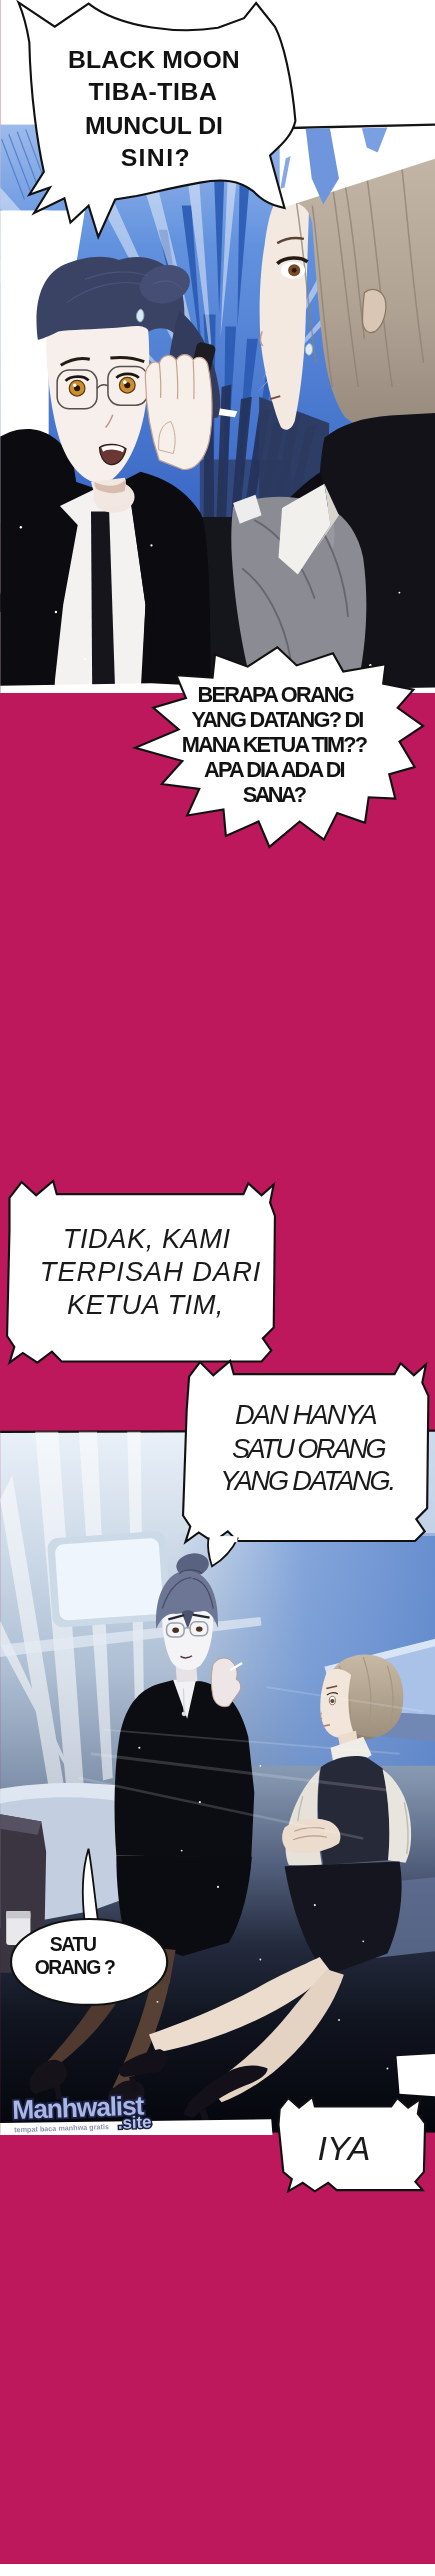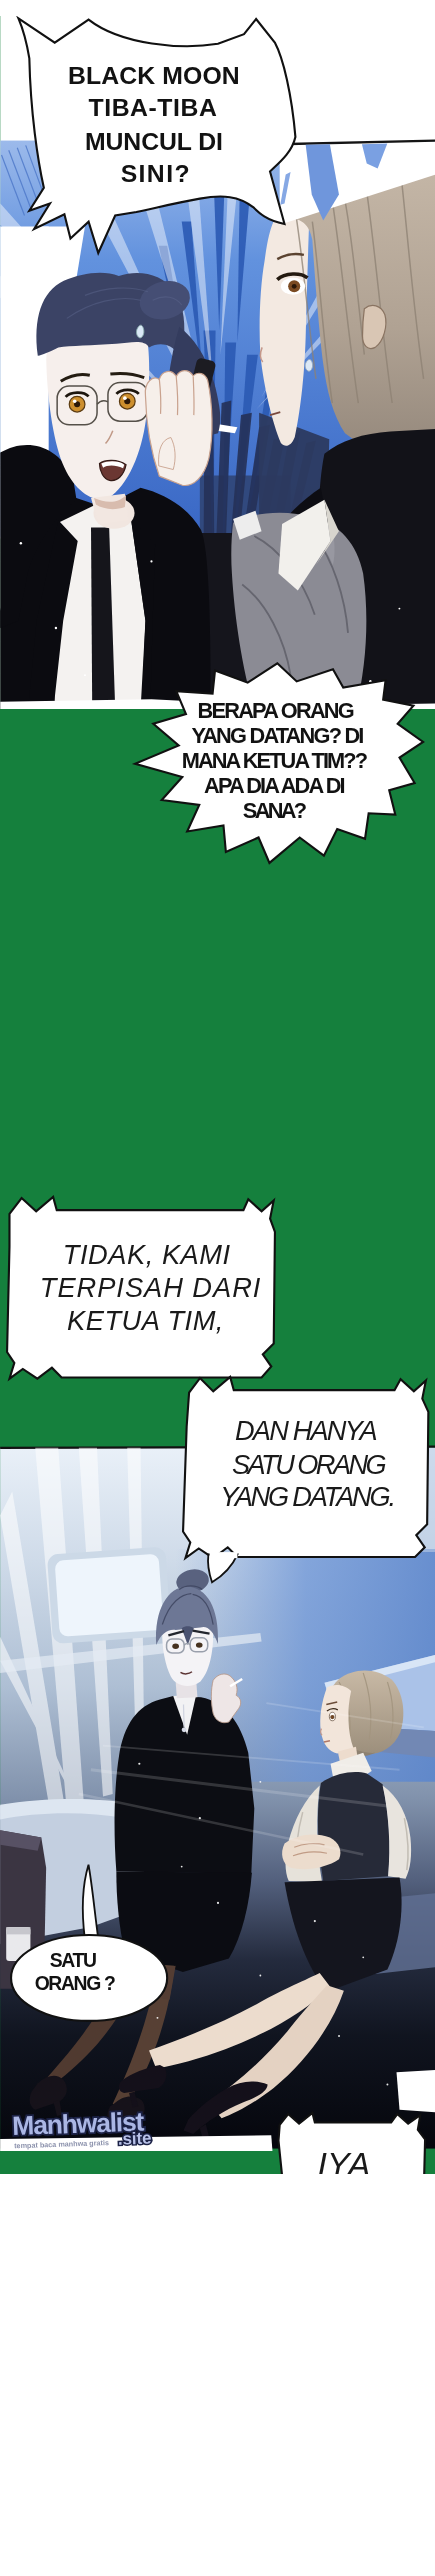--- a/index.html
+++ b/index.html
@@ -1,17 +1,17 @@
 <!DOCTYPE html>
 <html style="font-size:9.7px"><head>
 <meta charset="utf-8">
 <style>
   html,body{margin:0;padding:0;background:#ffffff;}
-  #page{position:relative;width:436px;height:2158px;background:#15803d;overflow:hidden;
-        font-family:"Liberation Sans", sans-serif;margin-top:16px;}
+  #page{position:relative;width:436px;height:2564px;background:#be185d;overflow:hidden;
+        font-family:"Liberation Sans", sans-serif;}
   .abs{position:absolute;}
   text{font-family:"Liberation Sans", sans-serif;}
   .comic{font-weight:bold;fill:#121212;}
   .ital{font-style:italic;fill:#1a1a1a;}
 </style>
 </head>
 <body>
 <div id="page">
 
 <svg class="abs" style="left:0px;top:0px" width="436" height="693" viewBox="0 0 720 1146">

